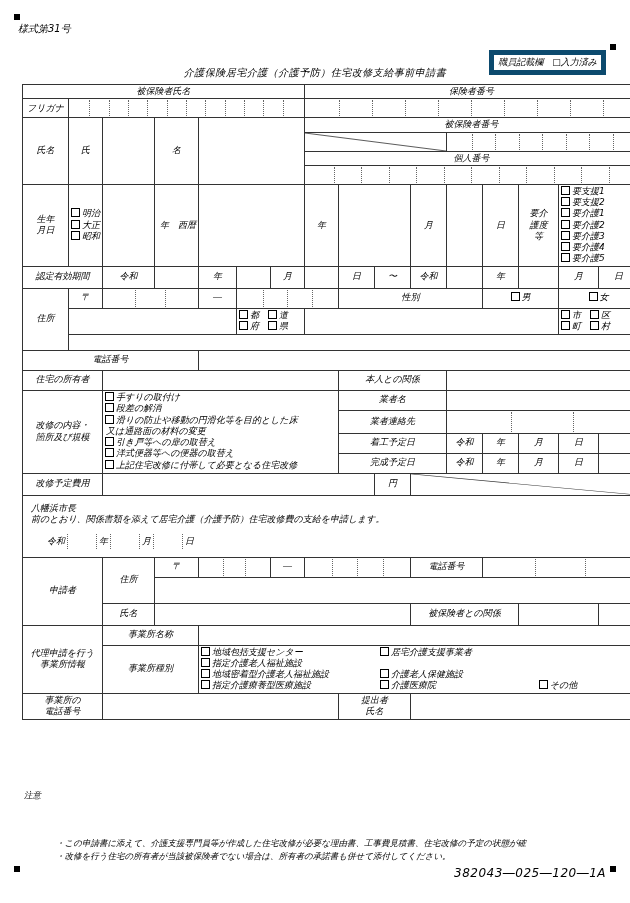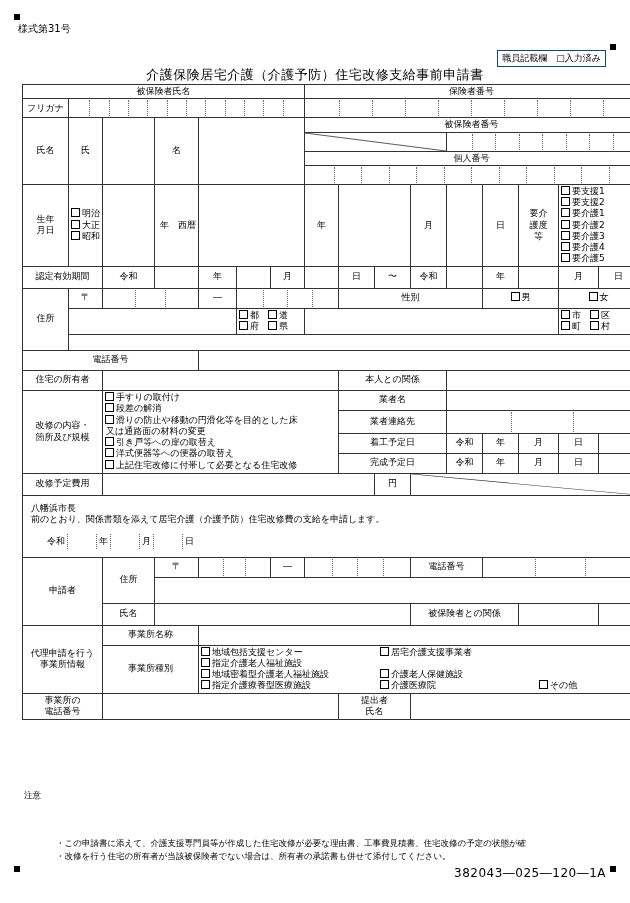--- a/index.html
+++ b/index.html
@@ -5,30 +5,30 @@
   html,body{margin:0;padding:0;}
   body{
     width:630px;height:903px;
     background:#ffffff;
     font-family:"DejaVu Sans","Liberation Sans",sans-serif;
     font-size:9px;
     color:#000;
     position:relative;
     overflow:hidden;
   }
-  .page{position:relative;width:630px;height:685px;}
+  .page{position:relative;width:630px;height:685px;font-style:italic;}
   .corner{position:absolute;width:6px;height:6px;background:#000;}
   .c-tl{left:14px;top:14px;}
   .c-tr{right:14px;top:44px;}
   .c-bl{left:14px;top:866px;}
   .c-br{right:14px;top:866px;}
 
   .form-no{position:absolute;left:18px;top:22px;font-size:10px;}
-  .staff-box{position:absolute;right:24px;top:50px;border:1px solid #0c4a6e;padding:1px 4px;font-size:9px;white-space:nowrap;}
-  .doc-title{position:absolute;left:0;right:0;top:66px;text-align:center;font-size:13px;letter-spacing:0.5px;}
+  .staff-box{position:absolute;right:24px;top:50px;border:5px solid #0c4a6e;padding:1px 4px;font-size:9px;white-space:nowrap;}
+  .doc-title{position:absolute;left:0;right:0;top:66px;text-align:center;font-size:10px;letter-spacing:0.5px;}
 
   table.main{position:absolute;left:22px;top:84px;border-collapse:collapse;width:586px;table-layout:fixed;}
   table.main td{border:1px solid #333;padding:1px 2px;vertical-align:middle;font-size:9px;line-height:1.25;}
   .ctr{text-align:center;margin-top:48px;}
   .lft{text-align:left;}
   .tiny{font-size:7.5px;}
 
   
   .cells{display:flex;width:100%;height:100%;}
   .cells > i{flex:1;border-right:1px dotted #666;display:block;}

